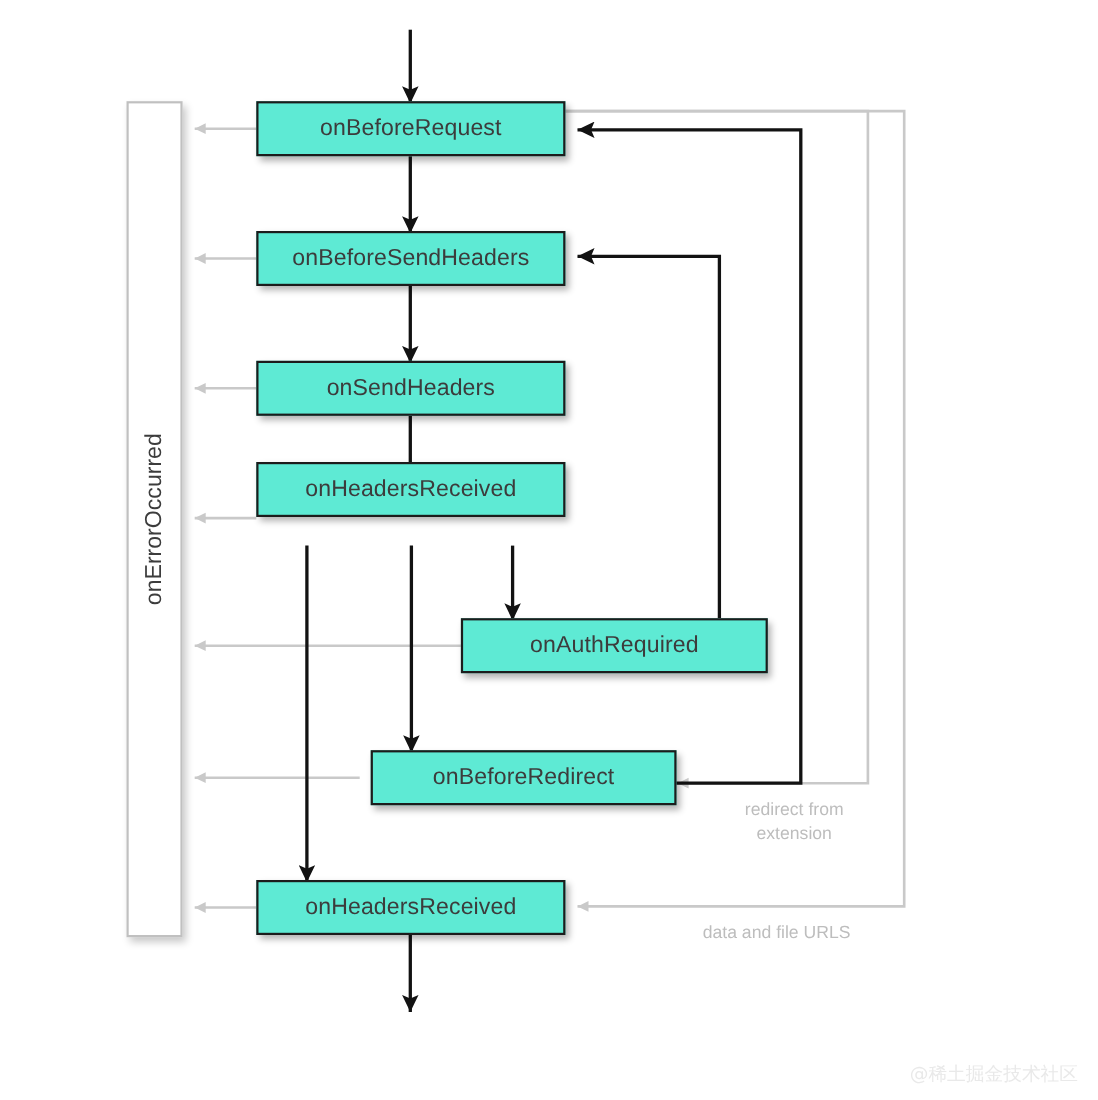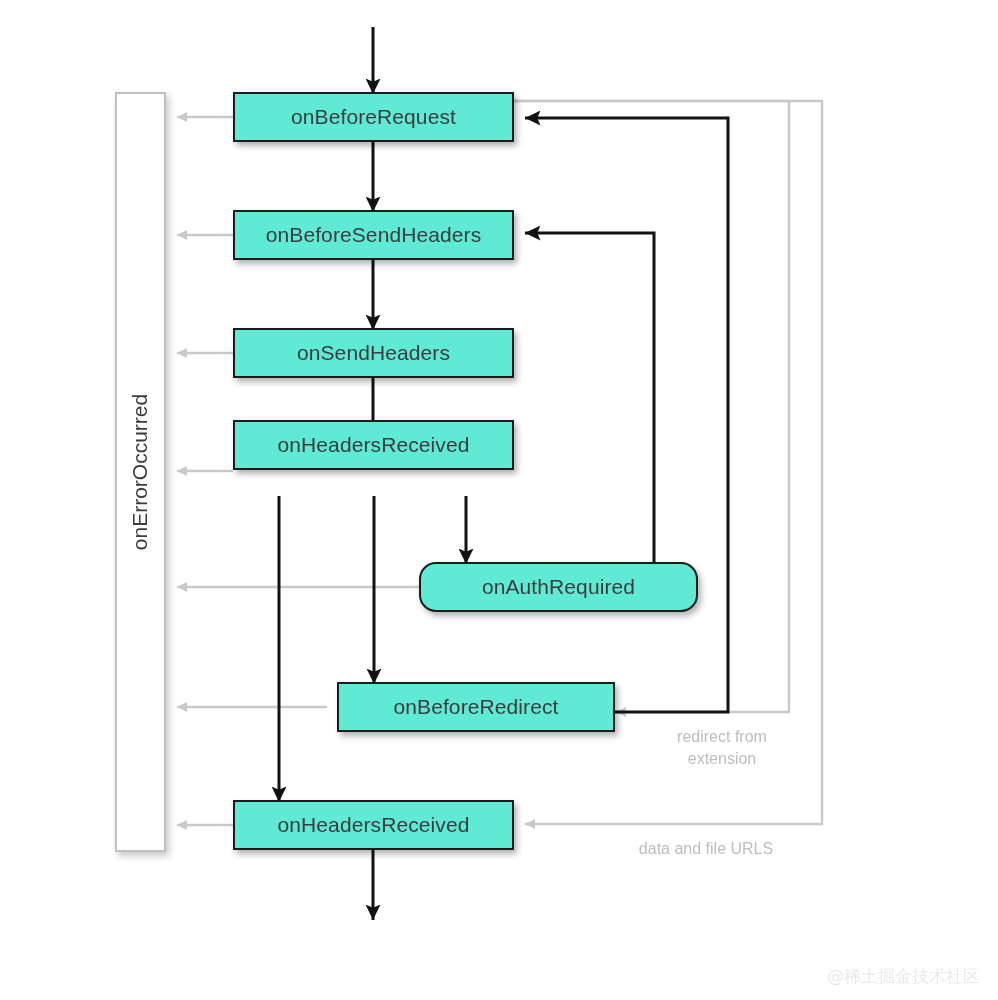--- a/index.html
+++ b/index.html
@@ -121,21 +121,21 @@
   </div>
 
   <div class="node" style="left:233px;top:328px;width:281px;height:50px;">
     <span>onSendHeaders</span>
   </div>
 
   <div class="node" style="left:233px;top:420px;width:281px;height:50px;">
     <span>onHeadersReceived</span>
   </div>
 
-  <div class="node" style="left:419px;top:562px;width:279px;height:50px;border-radius:17px;">
+  <div class="node" style="left:419px;top:562px;width:279px;height:50px;">
     <span>onAuthRequired</span>
   </div>
 
   <div class="node" style="left:337px;top:682px;width:278px;height:50px;">
     <span>onBeforeRedirect</span>
   </div>
 
   <div class="node" style="left:233px;top:800px;width:281px;height:50px;">
     <span>onHeadersReceived</span>
   </div>

